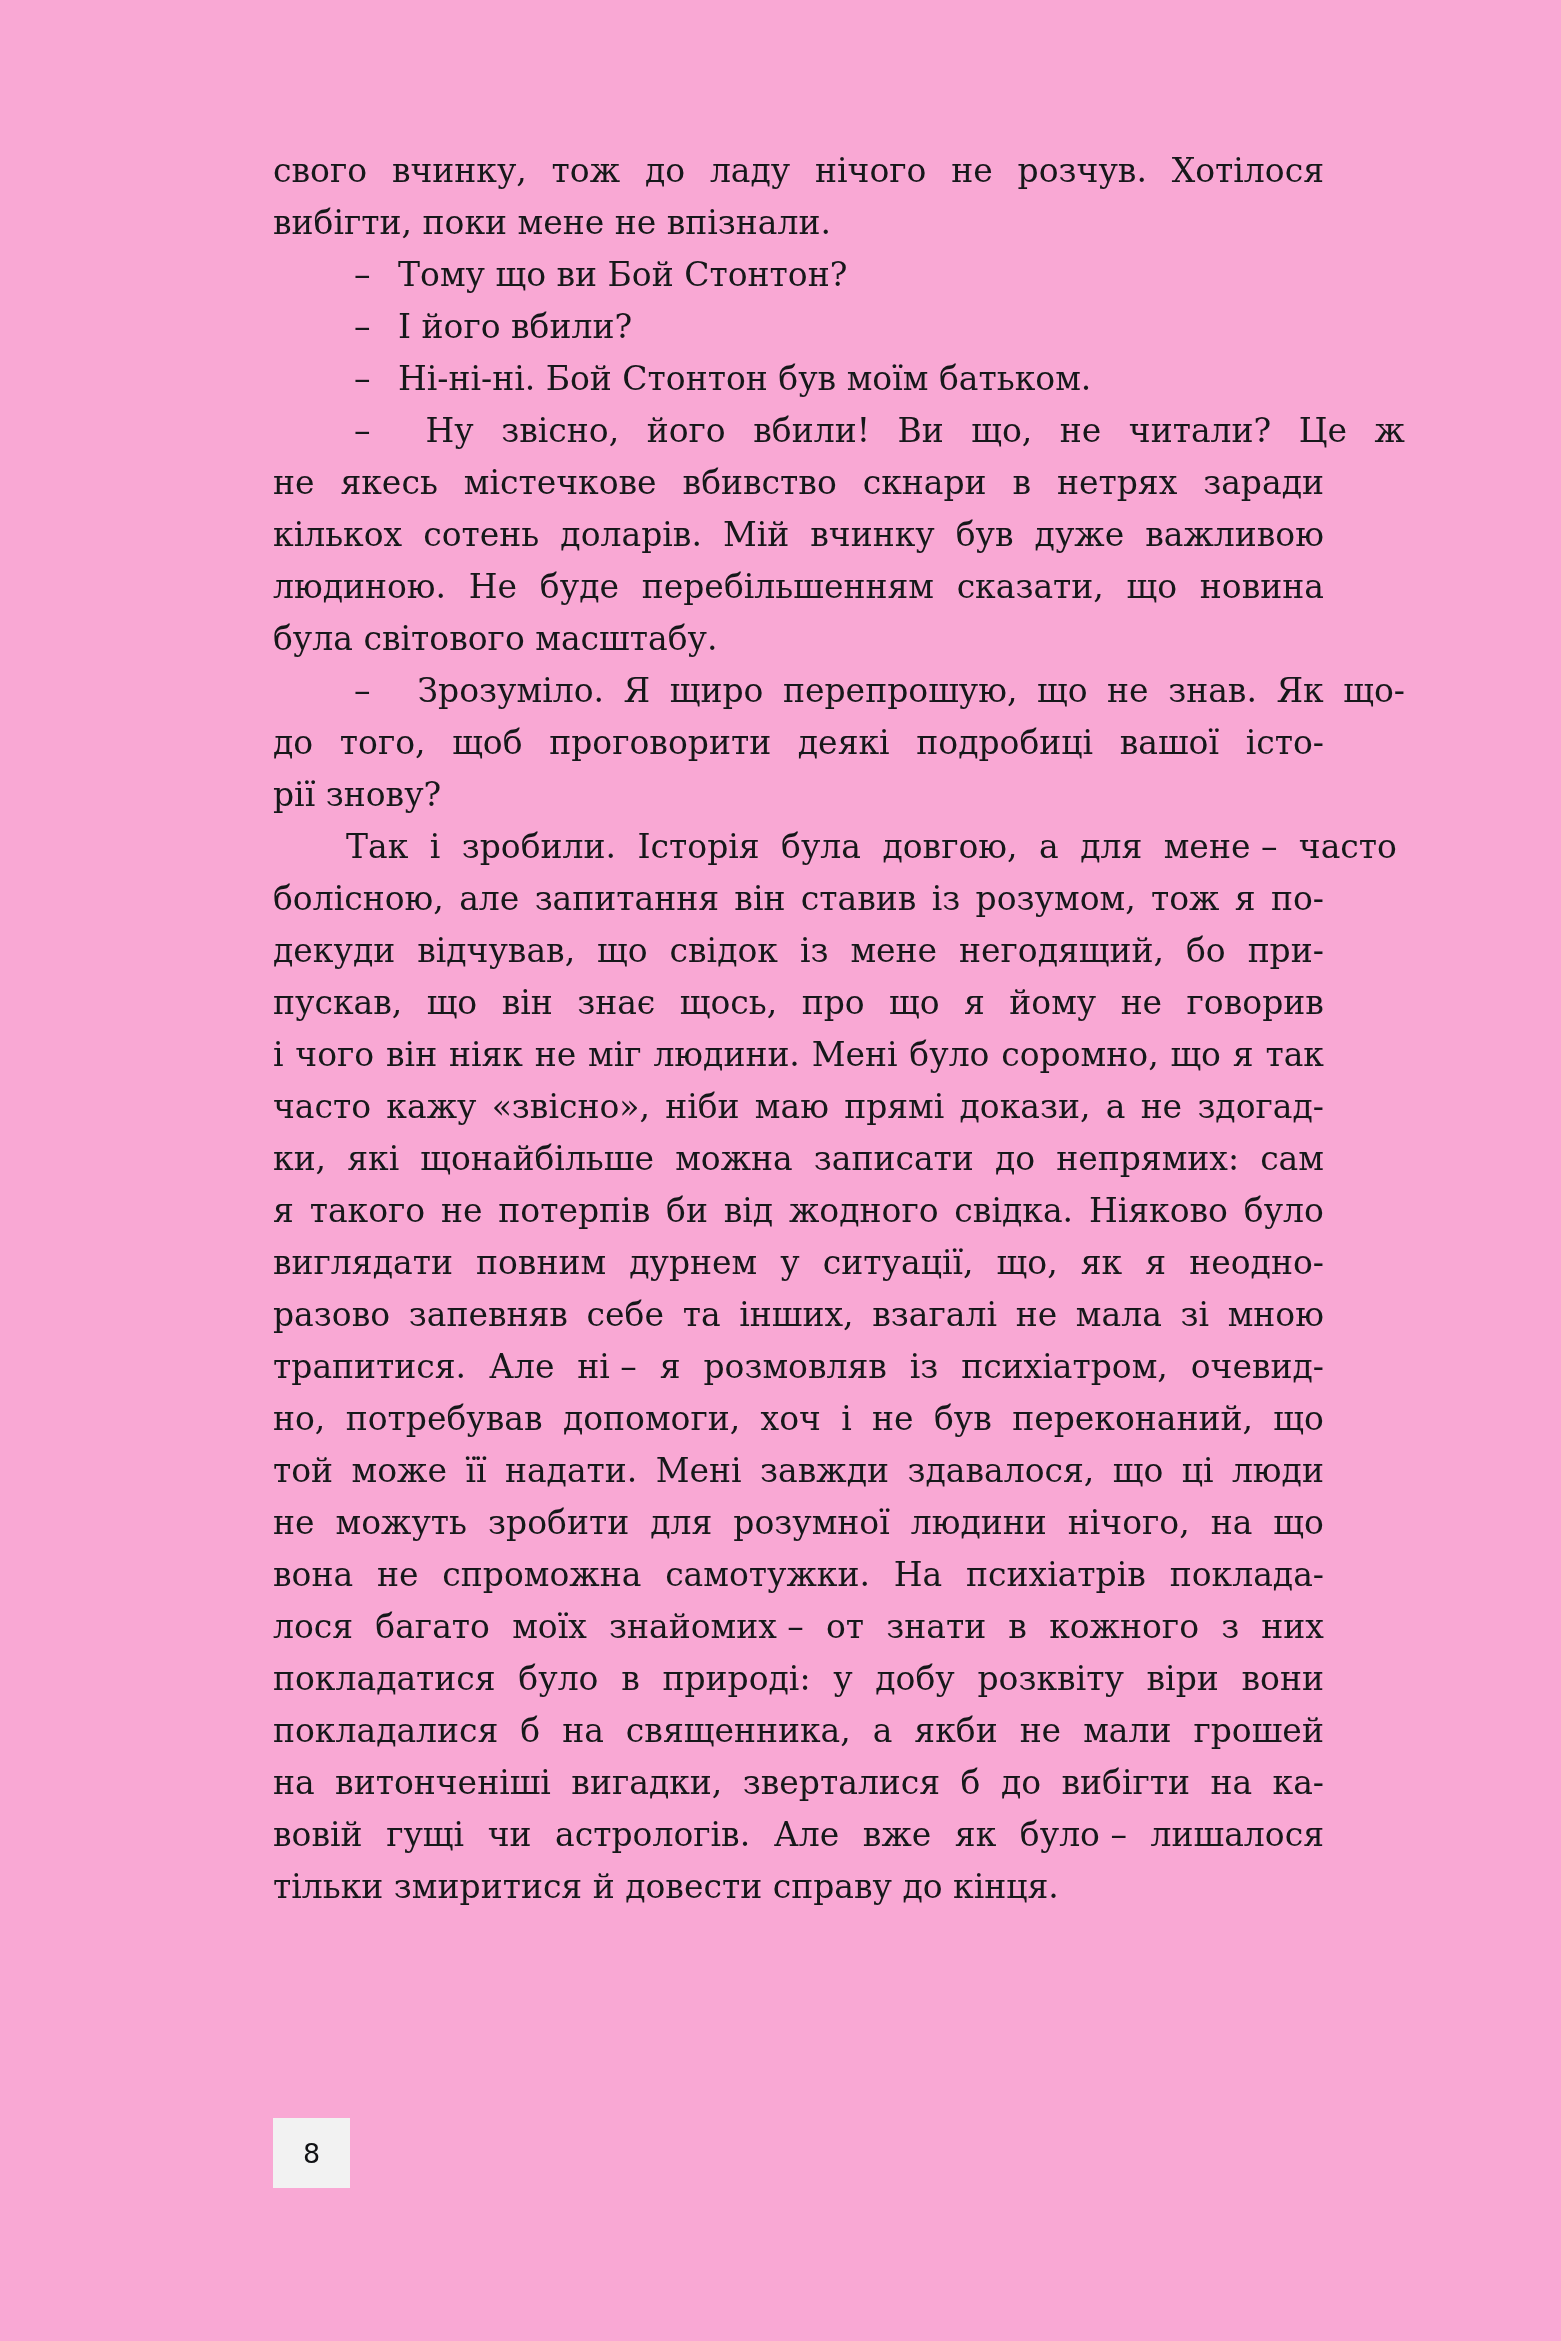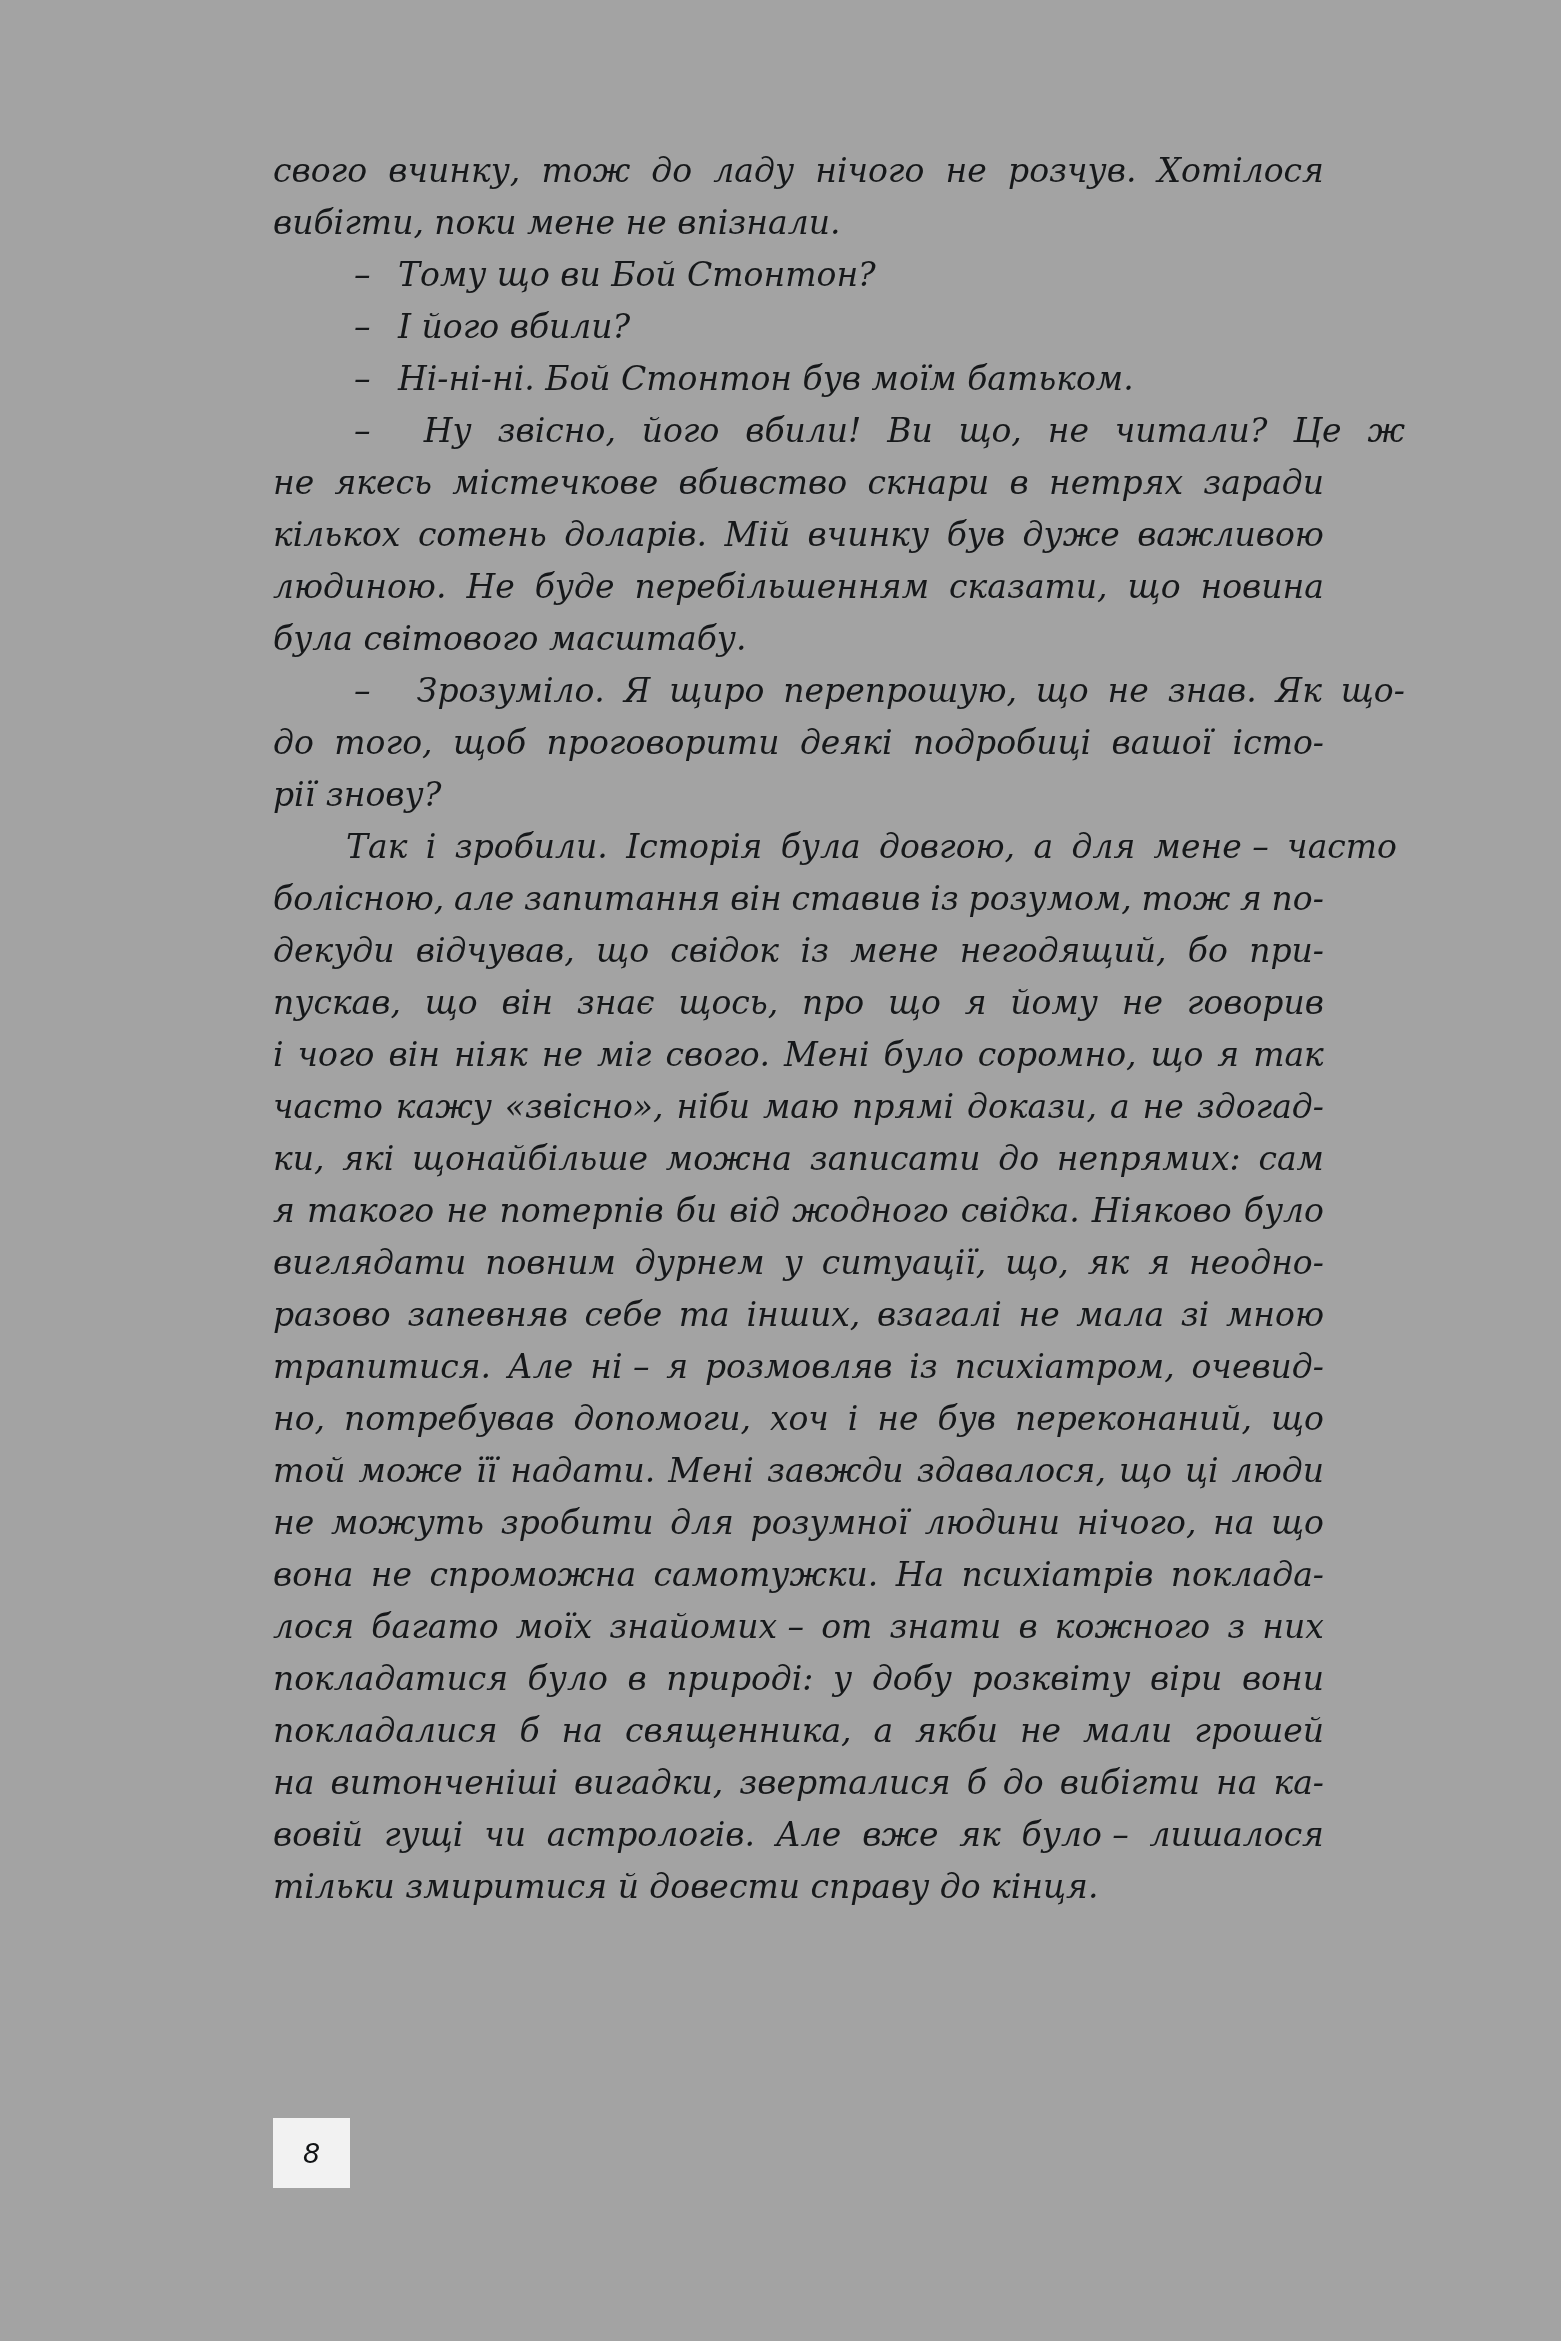--- a/index.html
+++ b/index.html
@@ -15,22 +15,21 @@
     font-family: "DejaVu Serif", "Liberation Serif", serif;
     -webkit-font-smoothing: antialiased;
   }
 
   #page {
     position: absolute;
     left: 0;
     top: 0;
     width: 1562px;
     height: 2342px;
-    background: #a3a3a3;
-    font-style: italic;
+    background: #f9a8d4;
   }
 
   #text-block {
     position: absolute;
     left: 273px;
     top: 145px;
     width: 1051px;
   }
 
   .line {
@@ -231,21 +230,21 @@
       <span>говорив</span>
     </div>
 
     <div class="line just">
       <span>і</span>
       <span>чого</span>
       <span>він</span>
       <span>ніяк</span>
       <span>не</span>
       <span>міг</span>
-      <span>свого.</span>
+      <span>людини.</span>
       <span>Мені</span>
       <span>було</span>
       <span>соромно,</span>
       <span>що</span>
       <span>я</span>
       <span>так</span>
     </div>
 
     <div class="line just">
       <span>часто</span>

